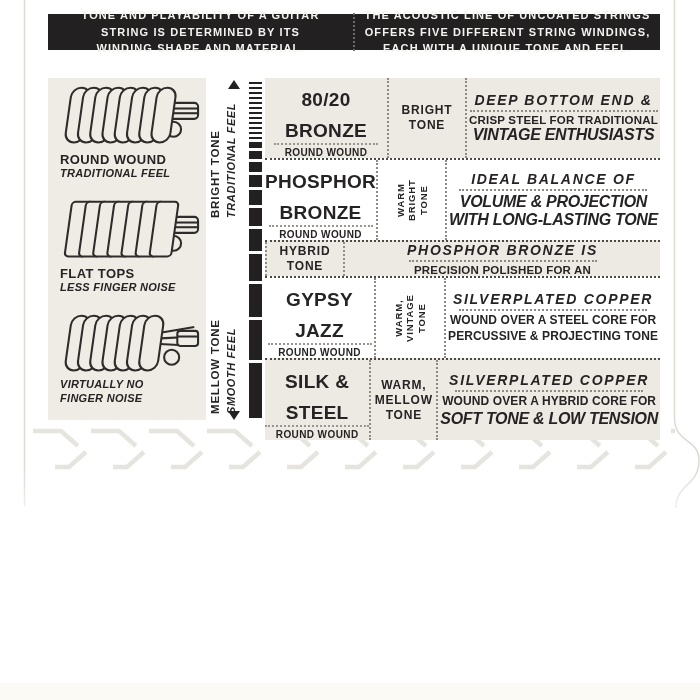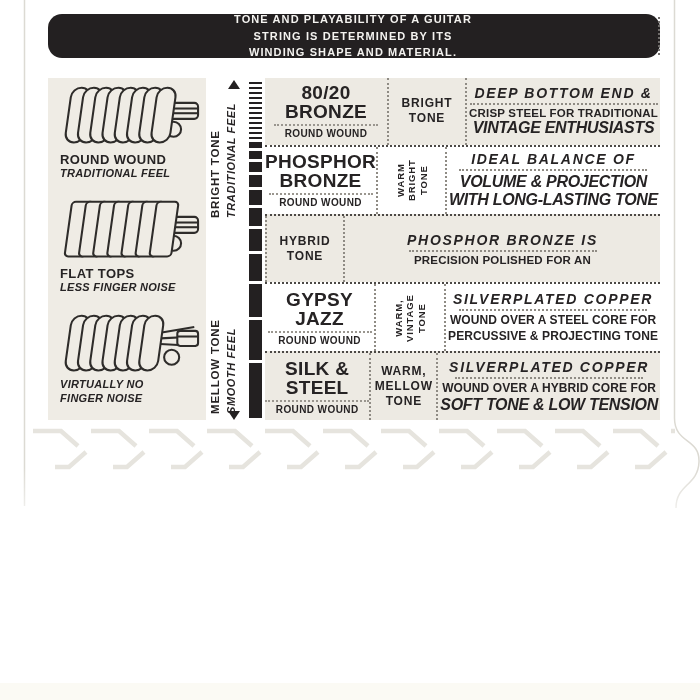--- a/index.html
+++ b/index.html
@@ -5,22 +5,22 @@
   html,body{margin:0;padding:0;background:#fff;}
   .canvas{position:relative;width:700px;height:700px;background:#ffffff;overflow:hidden;
           font-family:"Liberation Sans",sans-serif;color:#262324;}
   svg{display:block;}
   
   .outline-svg{position:absolute;left:0;top:0;pointer-events:none;}
   .fade{position:absolute;left:0;top:468px;width:700px;height:90px;
         background:linear-gradient(rgba(255,255,255,0),#ffffff 80%);}
   .bottom-band{position:absolute;left:0;top:683px;width:700px;height:17px;background:#fbfaf4;}
   
-  .header{position:absolute;left:48px;top:14px;width:612px;height:44px;background:#232021;
-          display:flex;align-items:center;border-radius:14px;}
+  .header{position:absolute;left:48px;top:14px;width:612px;height:36px;background:#232021;
+          display:flex;align-items:center;}
   .header-col{flex:1;text-align:center;color:#f4f3f0;font-weight:bold;font-size:11px;
               letter-spacing:1.1px;line-height:1.5;padding:0 8px;}
   .header-line{display:block;}
   .header-divider{width:0;height:38px;border-left:2px dotted #6f6c6a;}
   
   .content{position:absolute;left:48px;top:78px;width:612px;height:342px;display:flex;}
   
   .left-panel{width:158px;height:342px;background:#efece5;display:flex;flex-direction:column;}
   .string-item{flex:1;padding:6px 0 0 12px;}
   .string-item svg{margin-left:2px;}
@@ -44,21 +44,21 @@
   .scale-bar{position:absolute;right:3px;top:4px;width:13px;height:336px;overflow:hidden;
              display:flex;flex-direction:column;gap:3px;}
   .bar-seg{width:100%;background:#232021;flex:none;}
   
   .table{width:395px;height:342px;display:flex;flex-direction:column;}
   .trow{flex:1;display:flex;align-items:stretch;}
   .trow:nth-child(odd){background:#edeae3;}
   .trow + .trow{border-top:2px dotted #4b4845;}
   .cell{display:flex;flex-direction:column;justify-content:center;}
   .name-cell{width:122px;text-align:center;align-items:center;}
-  .name-l{font-weight:bold;font-size:19px;line-height:1.0;letter-spacing:0.3px;}
+  .name-l{font-weight:bold;font-size:19px;line-height:1.0;letter-spacing:0.3px;margin-top:12px;}
   .name-sep{border-top:2px dotted #9a968f;width:104px;margin:3px 0 2px 0;}
   .wound{font-weight:bold;font-size:10px;letter-spacing:0.4px;}
   .tone-cell{width:76px;border-left:2px dotted #8f8b84;border-right:2px dotted #8f8b84;
              align-items:center;}
   .tone-inner{text-align:center;}
   .tone-l{font-weight:bold;font-size:12px;letter-spacing:0.8px;line-height:1.25;}
   .tone-inner.vert{transform:rotate(-90deg);}
   .tone-inner.vert .tone-l{font-size:9.5px;letter-spacing:0.9px;line-height:1.2;}
   .desc-cell{flex:1;text-align:center;align-items:center;padding:0 2px;}
   .desc-head{font-weight:bold;font-style:italic;font-size:14px;letter-spacing:1.7px;
@@ -97,20 +97,25 @@
   <div class="fade"></div>
   <div class="bottom-band"></div>
 
   <div class="header">
     <div class="header-col">
       <span class="header-line">TONE AND PLAYABILITY OF A GUITAR</span>
       <span class="header-line">STRING IS DETERMINED BY ITS</span>
       <span class="header-line">WINDING SHAPE AND MATERIAL.</span>
     </div>
     <div class="header-divider"></div>
+    <div class="header-col">
+      <span class="header-line">THE ACOUSTIC LINE OF UNCOATED STRINGS</span>
+      <span class="header-line">OFFERS FIVE DIFFERENT STRING WINDINGS,</span>
+      <span class="header-line">EACH WITH A UNIQUE TONE AND FEEL.</span>
+    </div>
   </div>
 
   <div class="content">
 
     <div class="left-panel">
 
       <div class="string-item">
         <svg class="ill" width="142" height="66" viewBox="0 0 150 70">
           <rect x="112" y="20" width="32" height="17" rx="4"></rect>
           <line x1="112" y1="26" x2="144" y2="26"></line>

